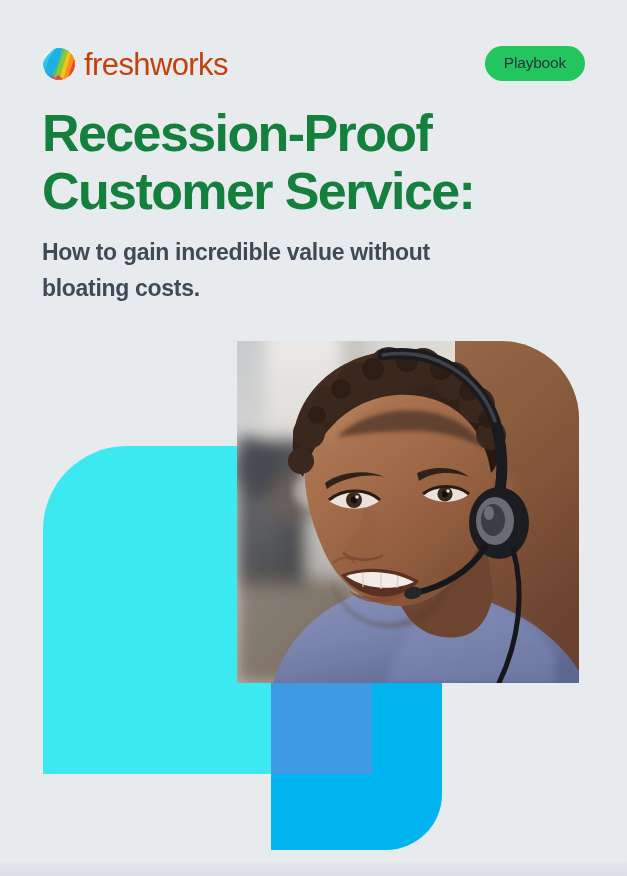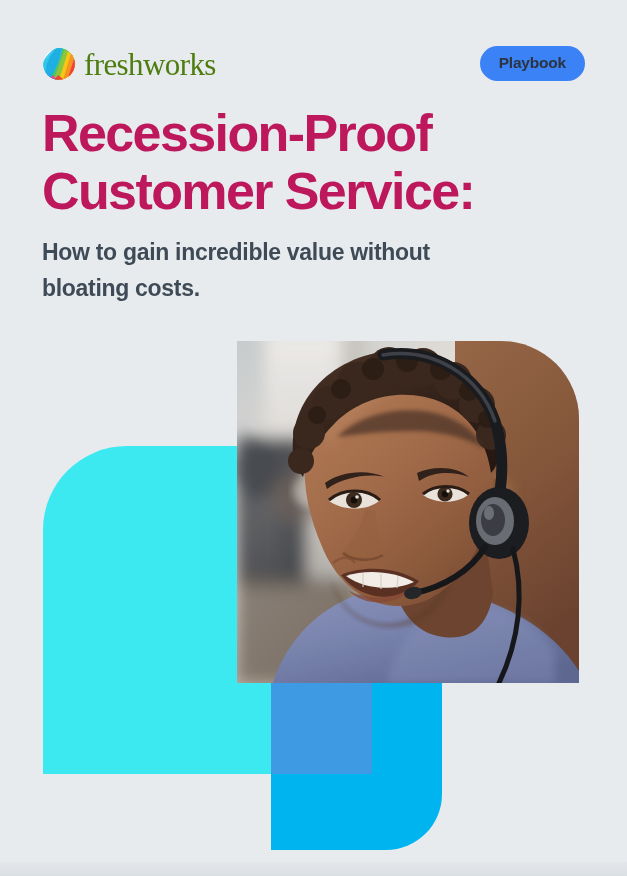--- a/index.html
+++ b/index.html
@@ -50,51 +50,51 @@
   .brand-mark {
     width: 34px;
     height: 34px;
     display: block;
   }
 
   .brand-name {
     font-size: 31px;
     font-weight: 400;
     letter-spacing: -0.6px;
-    color: #4d7c0f;
+    color: #c2410c;
     line-height: 1;
-    font-family: Liberation Serif, serif;
+    font-family: Liberation Sans, sans-serif;
   }
 
   .badge {
     position: absolute;
     right: 0;
     top: 2px;
-    background: #3b82f6;
+    background: #22c55e;
     border-radius: 999px;
     padding: 9px 19px 10px;
     font-size: 15.5px;
-    font-weight: 700;
+    font-weight: 400;
     color: #2b3440;
     letter-spacing: -0.2px;
     line-height: 1;
     white-space: nowrap;
   }
 
   
   .title {
     position: absolute;
     left: 42px;
     top: 104px;
     width: 500px;
     font-size: 52px;
     line-height: 58px;
     font-weight: 700;
     letter-spacing: -1.6px;
-    color: #be185d;
+    color: #15803d;
     white-space: pre-line;
   }
 
   .subtitle {
     position: absolute;
     left: 42px;
     top: 234px;
     width: 470px;
     font-size: 23px;
     line-height: 36px;

